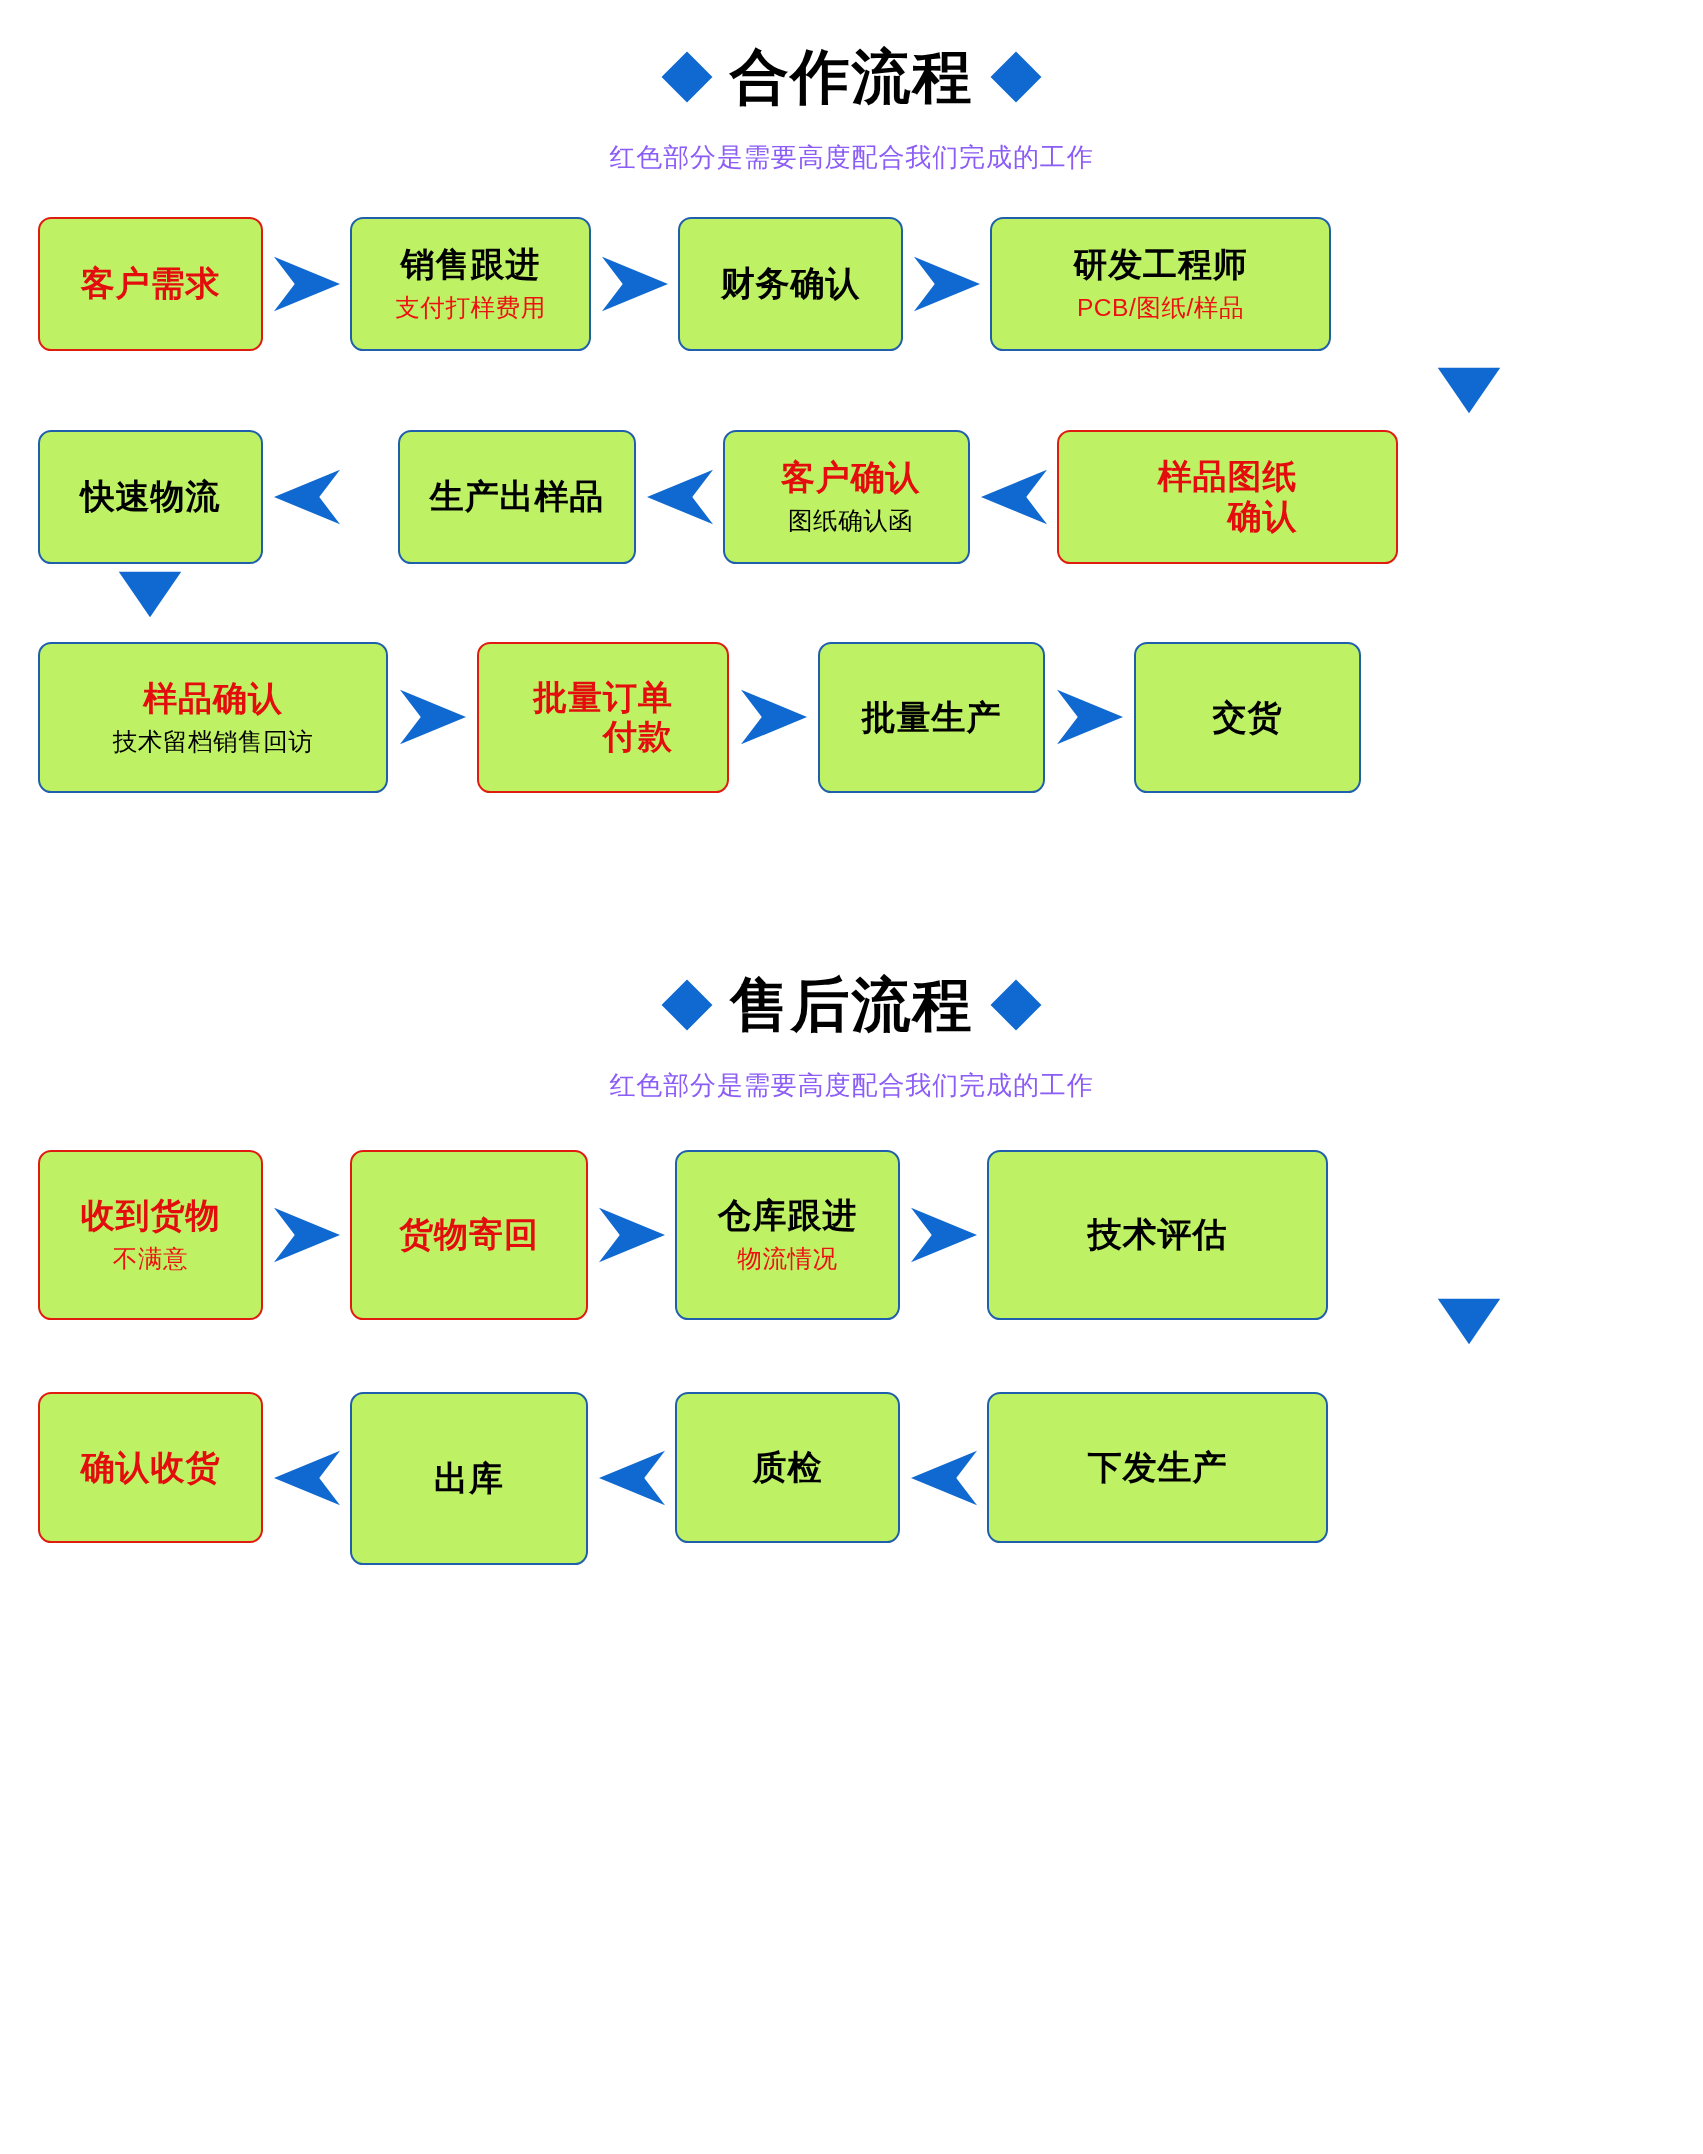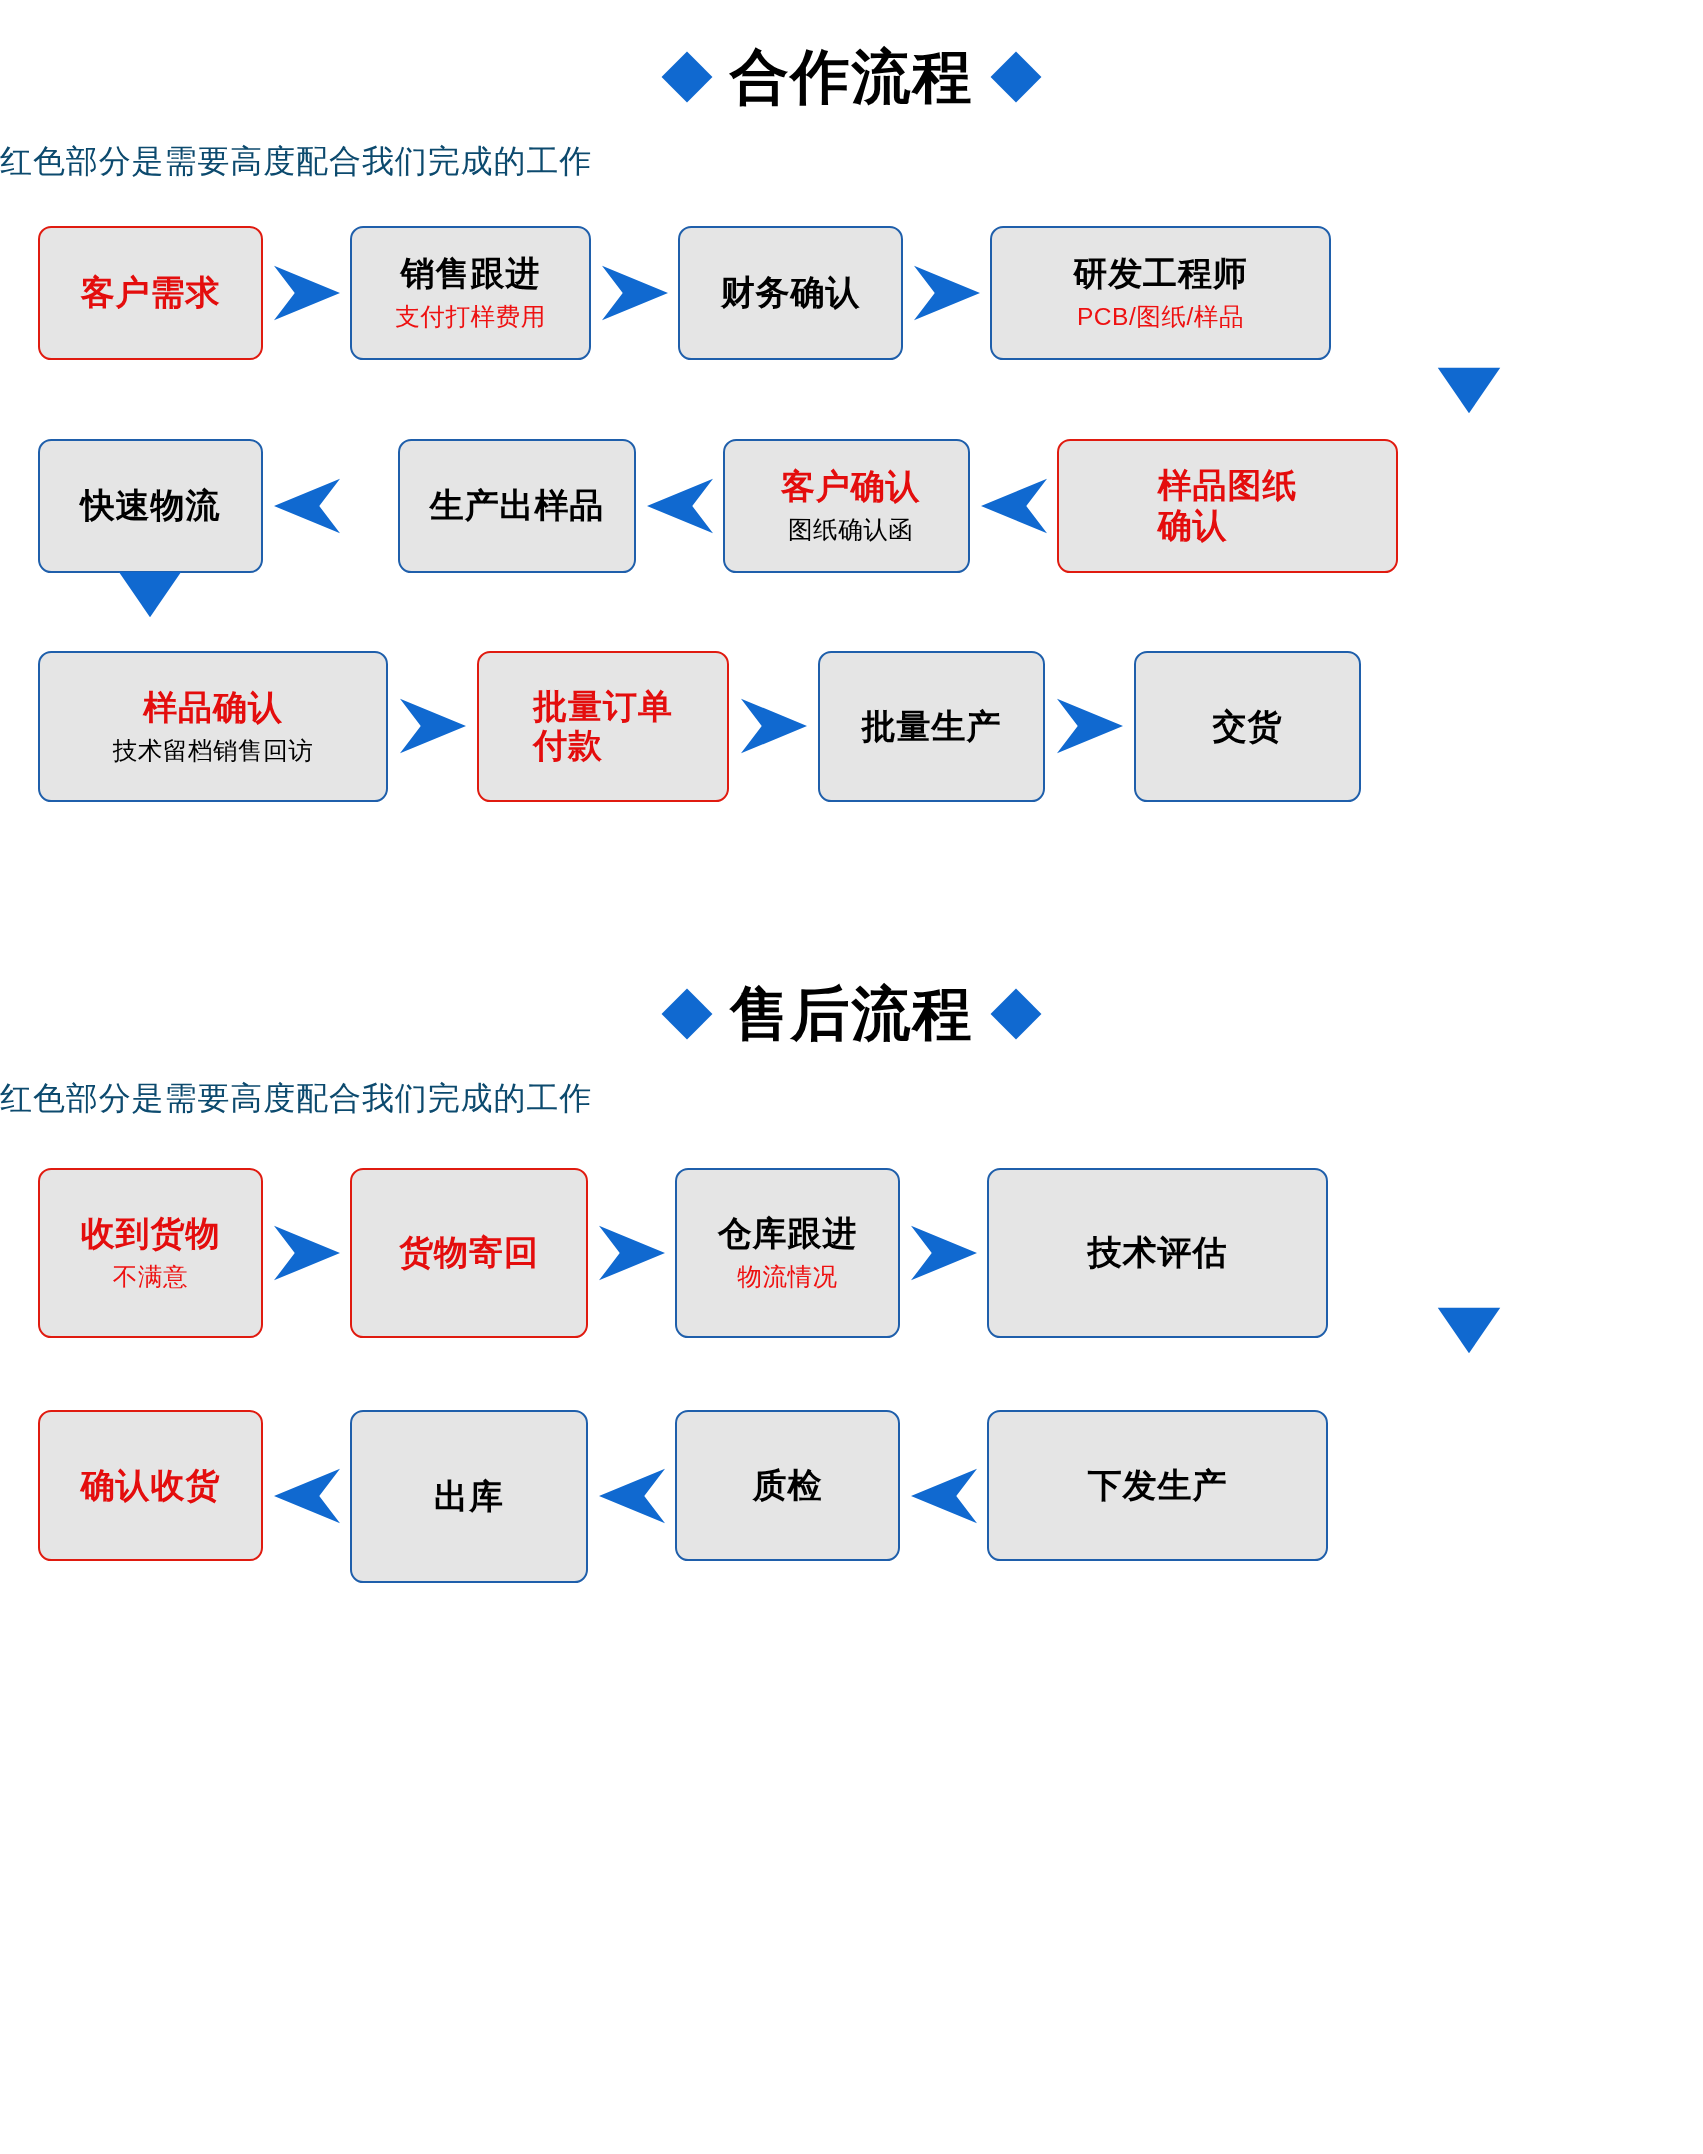--- a/index.html
+++ b/index.html
@@ -27,43 +27,43 @@
   }
   .section-title {
     font-size: 59px;
     font-weight: 700;
     color: #000000;
     letter-spacing: 1.9px;
     line-height: 1.1;
     white-space: nowrap;
   }
   .section-sub {
-    text-align: left;
-    color: #0c4a6e;
-    font-size: 32px;
+    text-align: center;
+    color: #8b5cf6;
+    font-size: 26px;
     font-weight: 400;
     letter-spacing: 0.9px;
   }
 
   
   .flow-row {
     display: flex;
     align-items: stretch;
     justify-content: flex-start;
   }
 
   .node {
     border: 2.8px solid #1f5fab;
     border-radius: 13.2px;
-    background: #e5e5e5;
+    background: #bef264;
     display: flex;
     flex-direction: column;
     align-items: center;
     justify-content: center;
-    text-align: left;
+    text-align: right;
     padding: 5.7px 7.6px;
   }
   .node.red { border-color: #e01b10; }
 
   .node-title {
     font-size: 34px;
     font-weight: 700;
     color: #000000;
     line-height: 1.16;
     letter-spacing: 0.9px;

